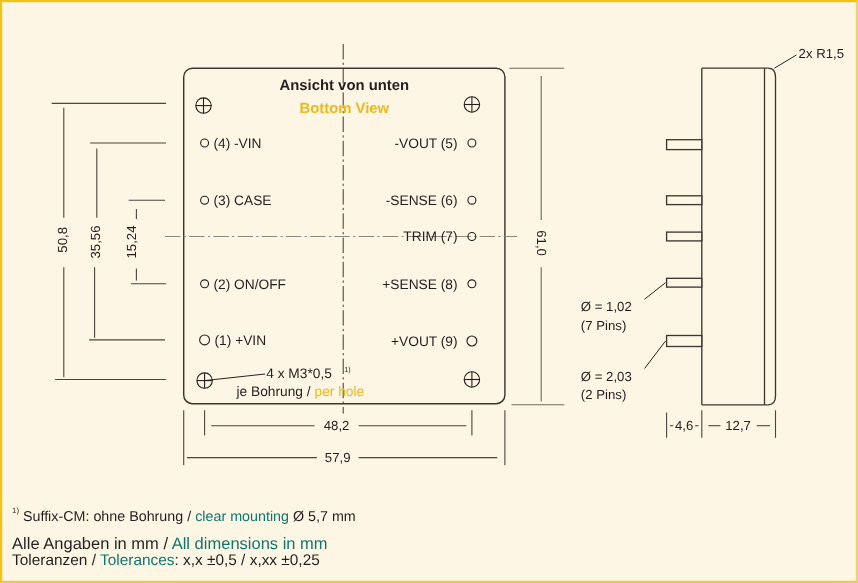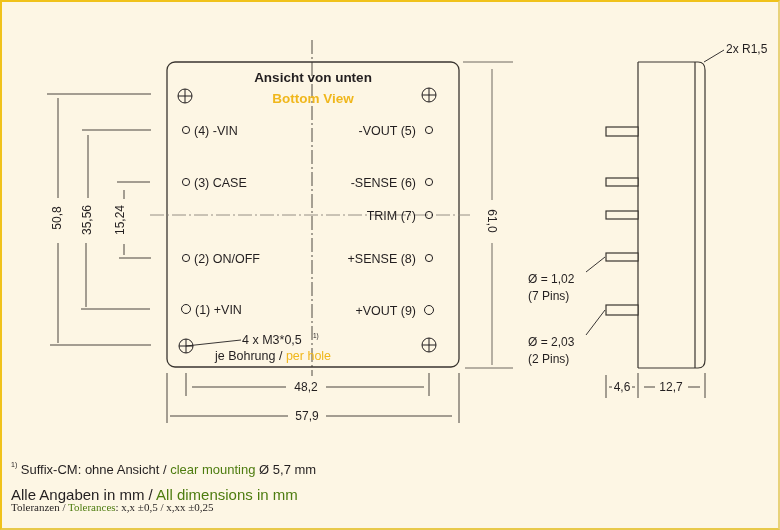--- a/index.html
+++ b/index.html
@@ -13,21 +13,21 @@
     width: 776px; height: 526px;
     border: 2px solid #f0c21a;
     border-right-color: #e8d27a;
     border-bottom-color: #e8c94a;
     background: #fdf6e4;
   }
   svg { position: absolute; left: 0; top: 0; }
   .t { font-family: "Liberation Sans", sans-serif; fill: #231f20; }
   .y { fill: #f0b71c; }
   .notes { position: absolute; left: 11px; font-size: 12px; color: #231f20; white-space: nowrap; }
-  .notes .y { color: #4d7c0f; }
+  .notes .y { color: #0f766e; }
   .sup { font-size: 7px; vertical-align: top; position: relative; top: -1px; }
 </style>
 </head>
 <body>
 
 <div class="frame"></div>
 
 <svg width="780" height="530" viewBox="0 0 780 530">
 
   <rect x="167" y="62" width="292" height="305" rx="8" ry="8" fill="none" stroke="#3a3530" stroke-width="1.3"></rect>
@@ -184,20 +184,20 @@
     <line x1="609" y1="387" x2="612" y2="387"></line>
     <line x1="632" y1="387" x2="635" y2="387"></line>
     <line x1="644" y1="387" x2="655" y2="387"></line>
     <line x1="688" y1="387" x2="700" y2="387"></line>
   </g>
   <text class="t" x="622" y="391" font-size="12" text-anchor="middle">4,6</text>
   <text class="t" x="671" y="391" font-size="12" text-anchor="middle">12,7</text>
 </svg>
 
 <div class="notes" style="top:462px; font-size:13px;">
-  <span class="sup">1)</span><span> Suffix-CM: ohne Ansicht / </span><span class="y">clear mounting</span><span> Ø 5,7 mm</span>
+  <span class="sup">1)</span><span> Suffix-CM: ohne Bohrung / </span><span class="y">clear mounting</span><span> Ø 5,7 mm</span>
 </div>
 <div class="notes" style="top:486px; font-size:15px;">
   <span>Alle Angaben in mm / </span><span class="y">All dimensions in mm</span>
 </div>
-<div class="notes" style="top:501px; font-size:11px;font-family:Liberation Serif, serif;">
+<div class="notes" style="top:501px; font-size:14px;">
   <span>Toleranzen / </span><span class="y">Tolerances</span><span>: x,x ±0,5 / x,xx ±0,25</span>
 </div>
 
 </body></html>

